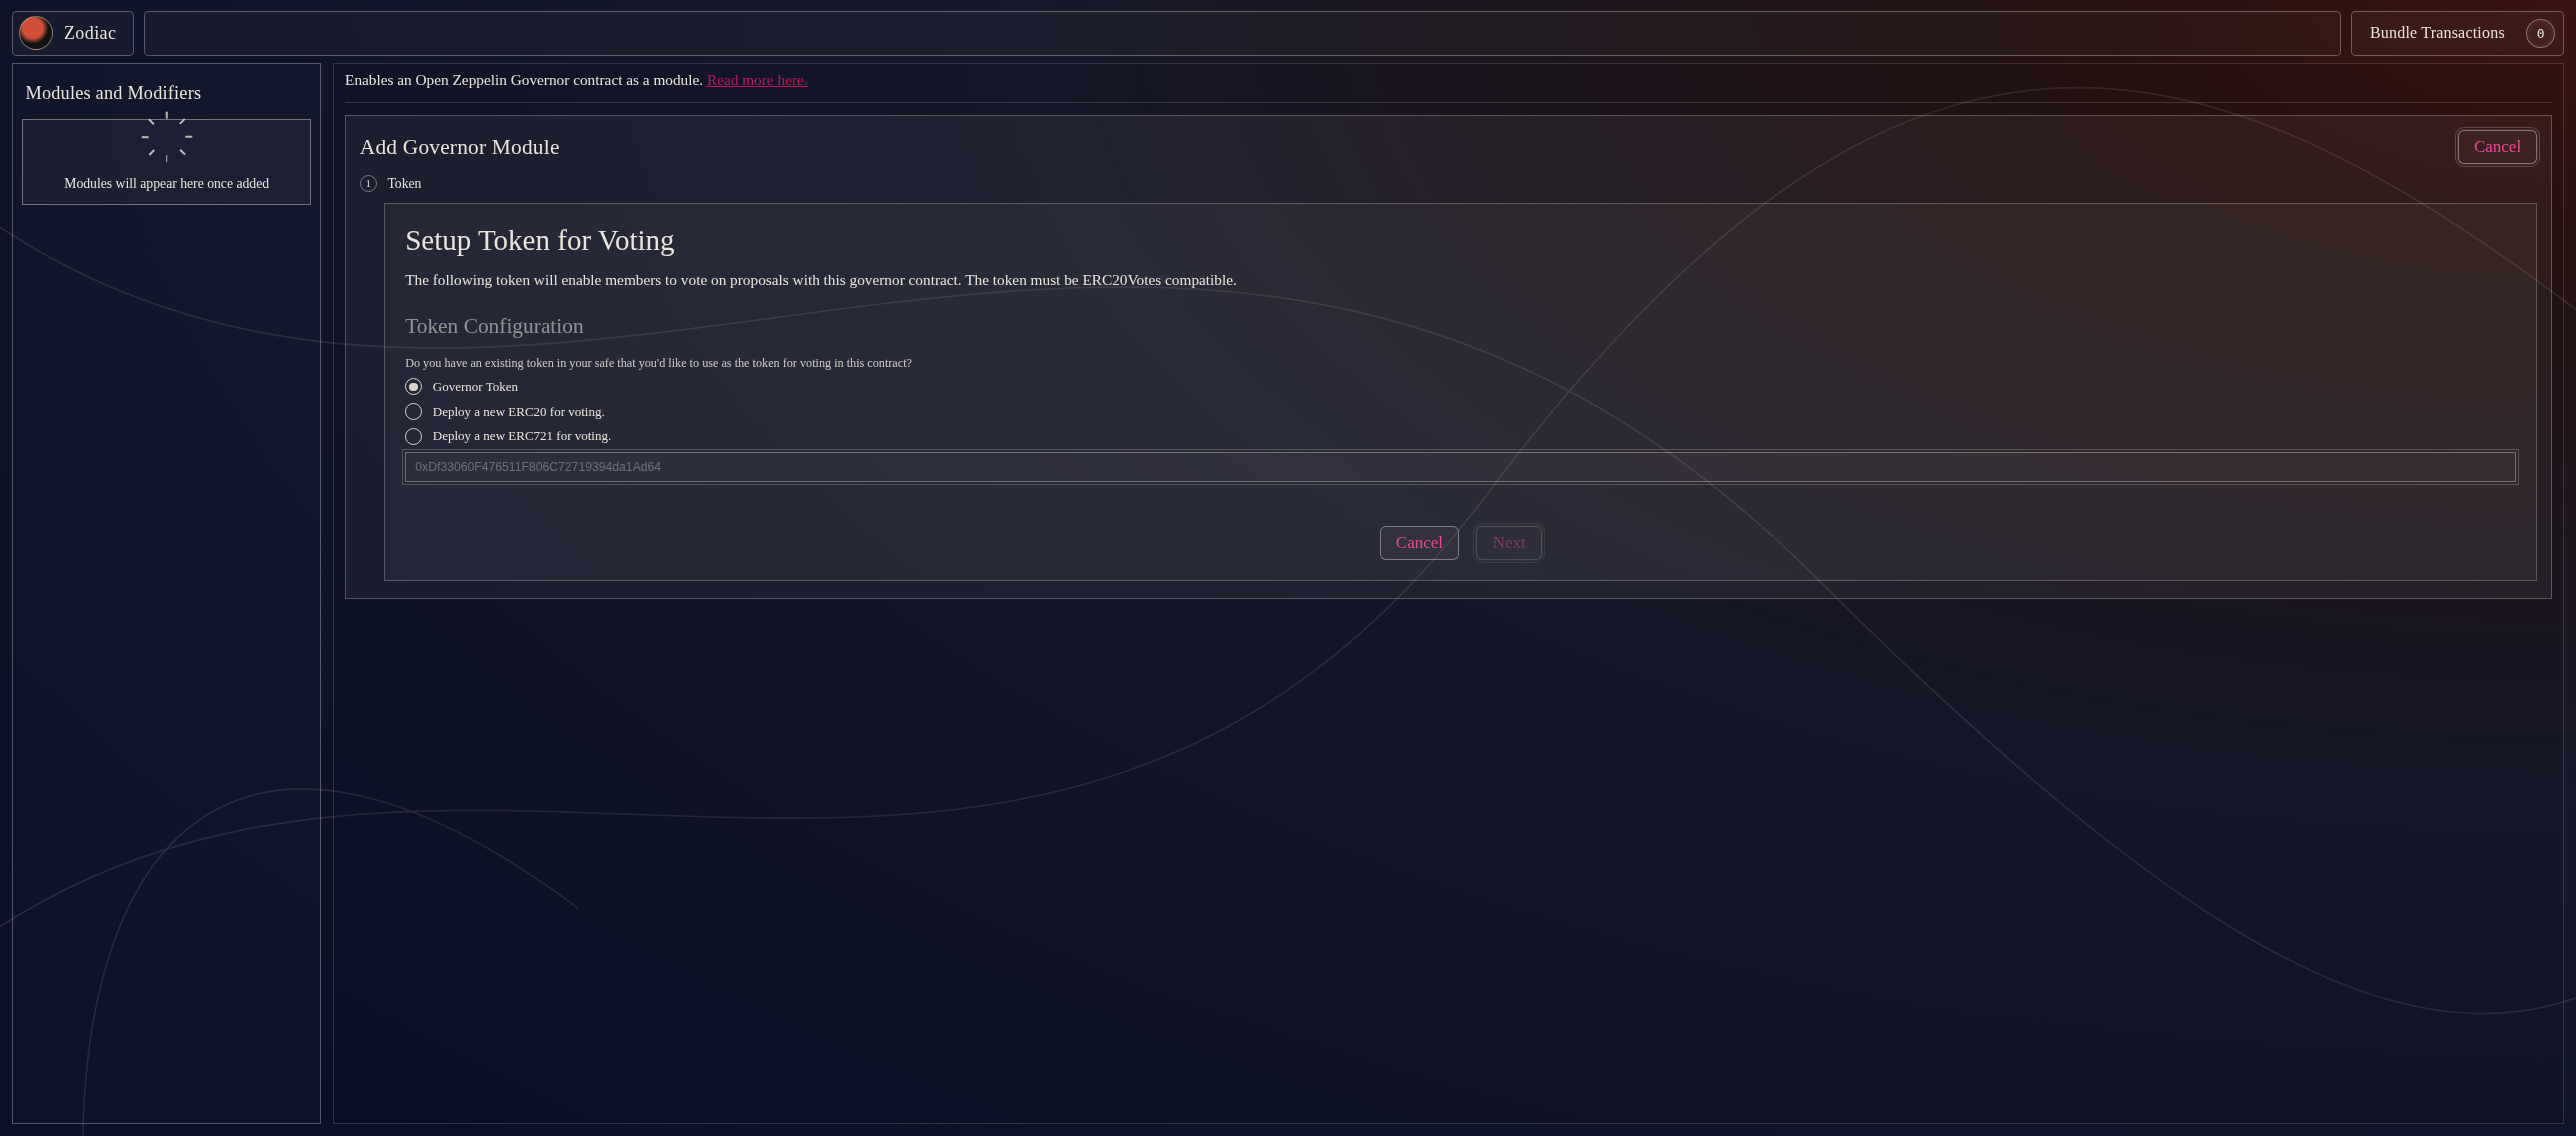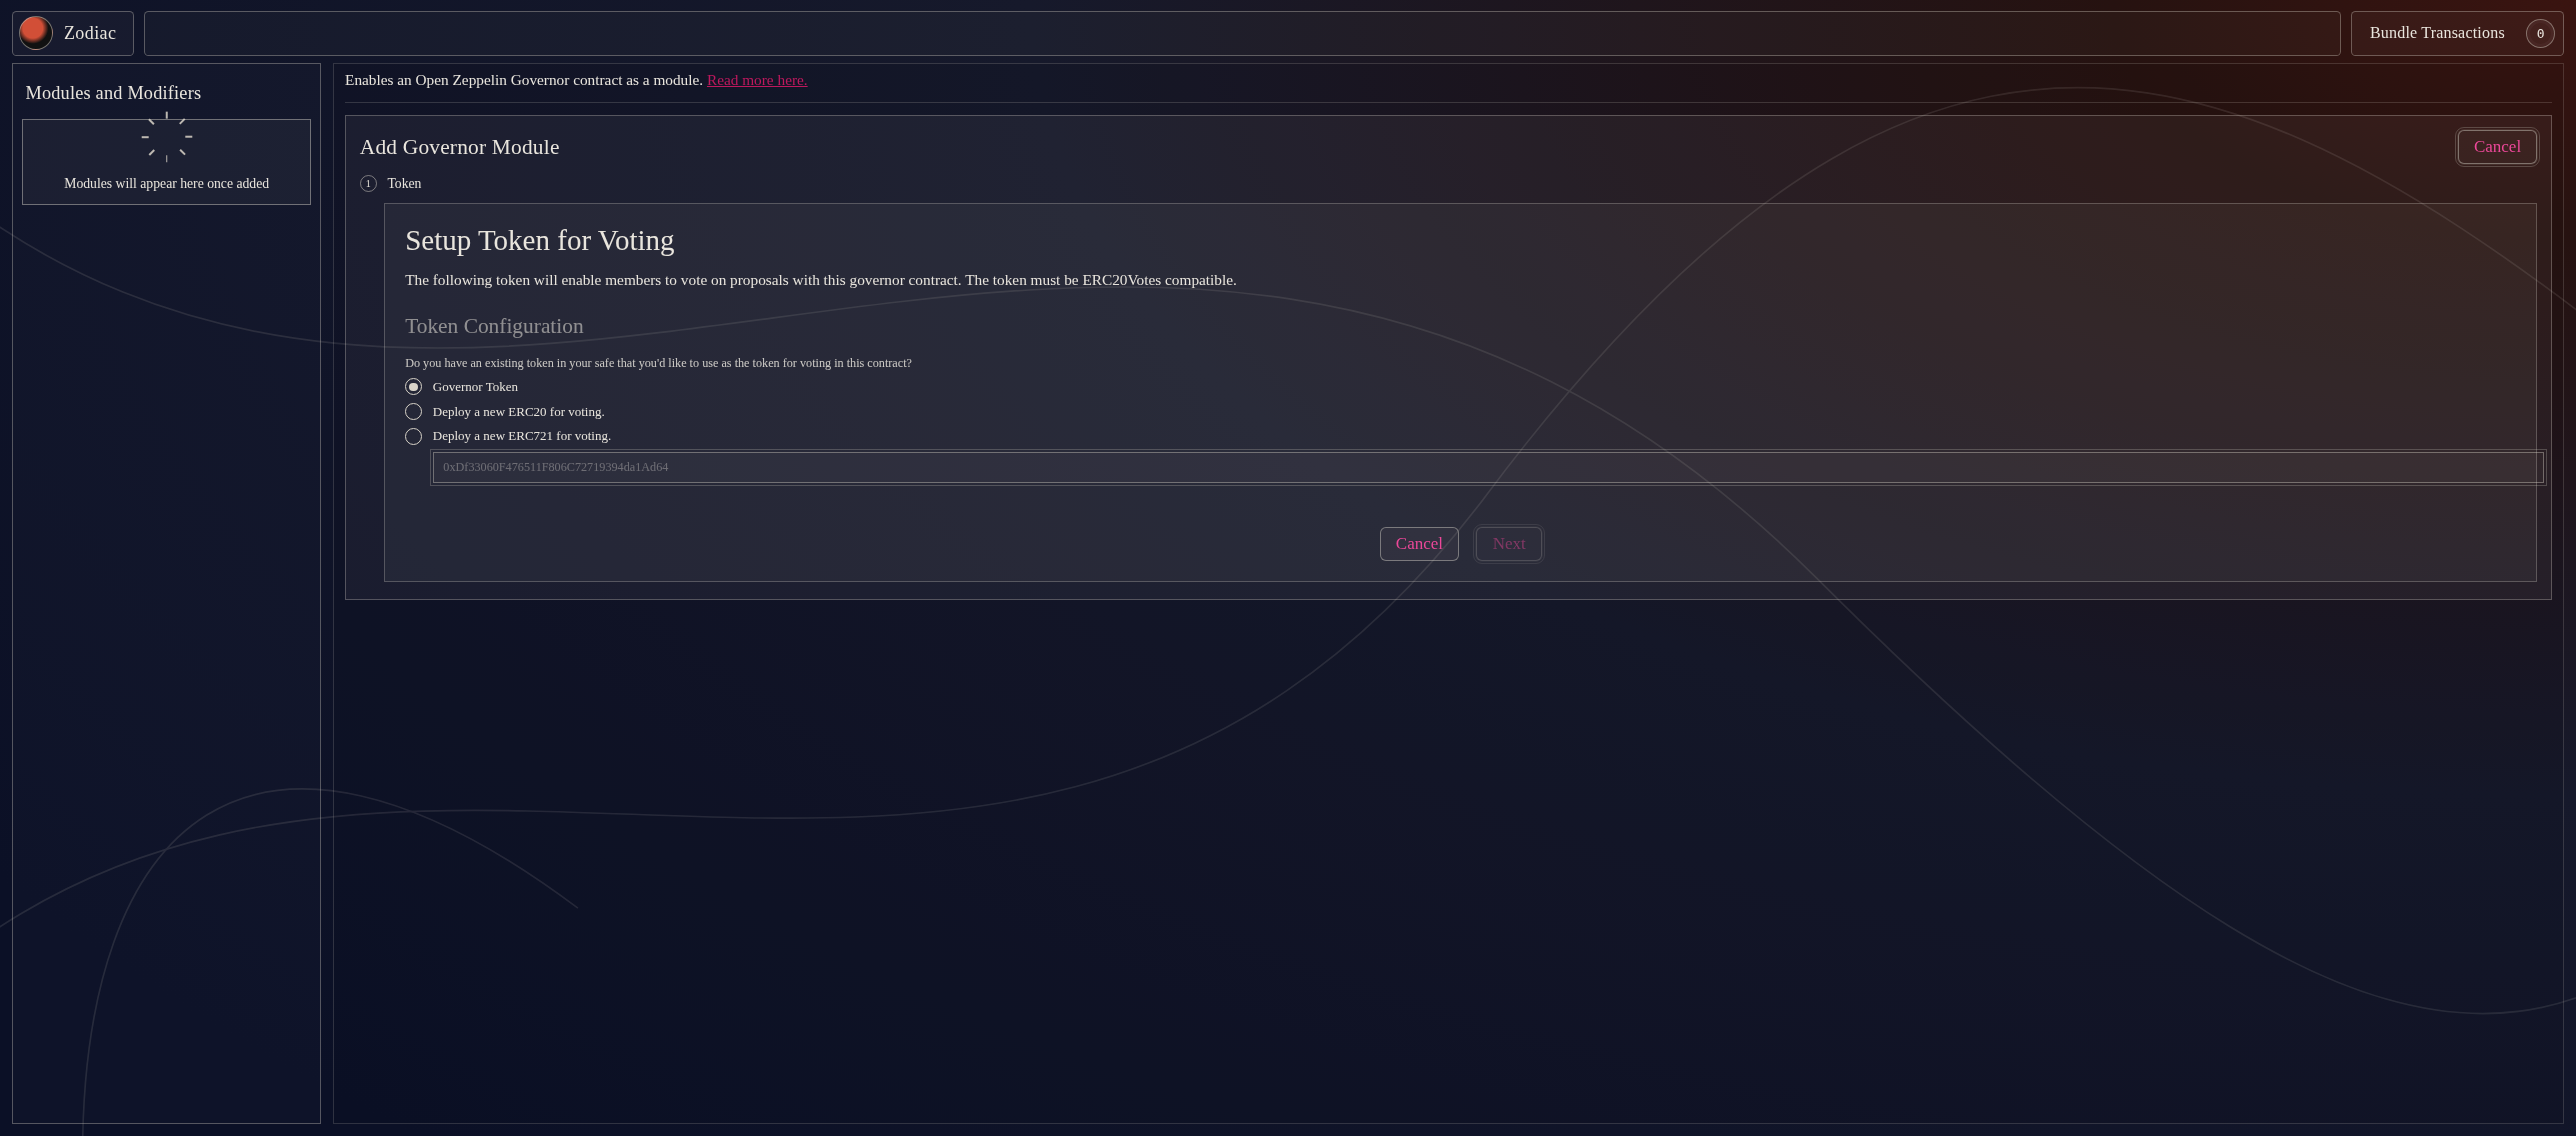--- a/index.html
+++ b/index.html
@@ -128,23 +128,22 @@
   }
   .radio.checked::after {
     content:''; position:absolute; inset:3.1px; border-radius:50%; background:#D9D4C9;
   }
   .field-label { font-size:14.5px; margin:23px 0 7.6px; }
   .input {
     width:100%;
     border:0.8px solid rgba(217,212,201,0.40);
     outline:0.8px solid rgba(217,212,201,0.25); outline-offset:2.3px;
     background: rgba(217,212,201,0.04);
-    color:#E9E5DD; font-family: Liberation Serif, serif; font-size:12.2px;
+    color:#E9E5DD; font-family: Liberation Sans, sans-serif; font-size:12.2px;
     padding:6.9px 9.2px;
-    margin-left:28px;
   }
   .input::placeholder { color: rgba(233,229,221,.35); }
   .actions { display:flex; gap:17px; justify-content:center; margin-top:44px; }
 </style>
 </head>
 <body>
 
 <svg class="bg-lines" viewBox="0 0 1560 700" preserveAspectRatio="xMidYMid slice">
   <g stroke="#D9D4C9" stroke-width="1" fill="none">
     <path d="M-100,650 C200,300 600,700 900,300 S1400,50 1700,300"></path>

